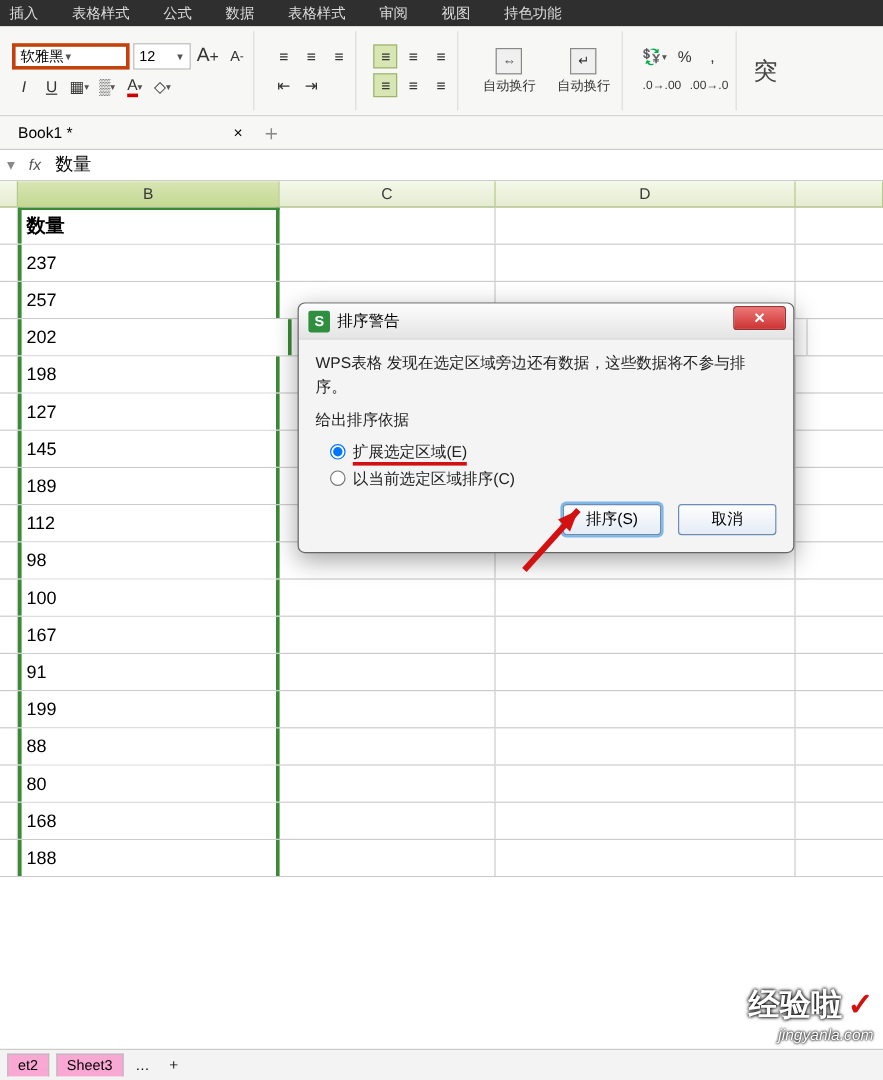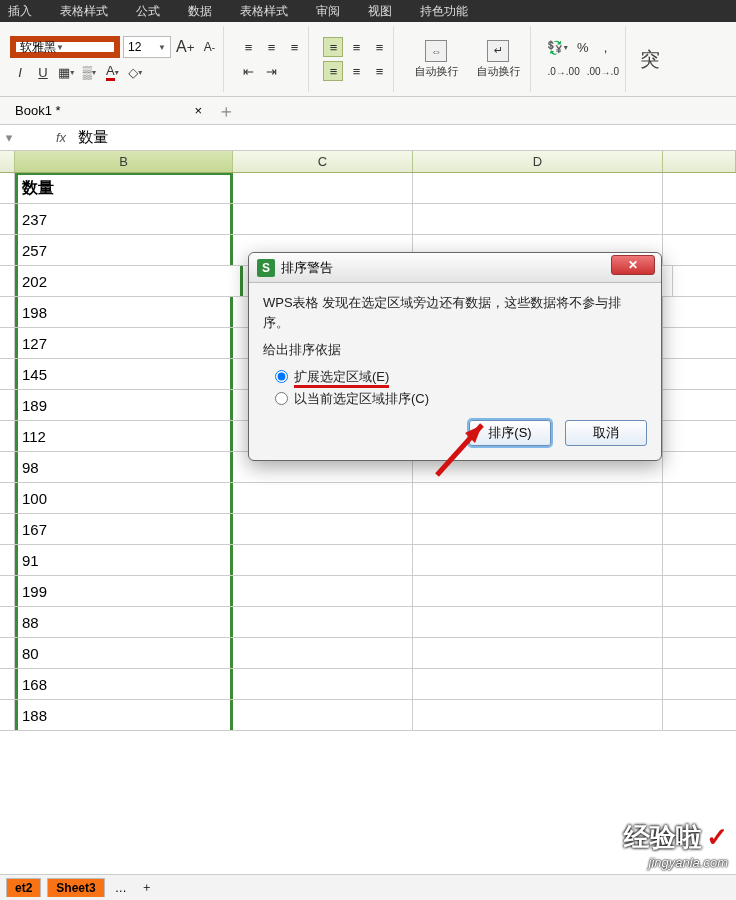--- a/index.html
+++ b/index.html
@@ -6,54 +6,54 @@
 body { width: 736px; height: 900px; background: #fff; overflow: hidden; position: relative; }
 
 .menubar { background: #2f2f2f; height: 22px; display: flex; align-items: center; padding: 0 8px; gap: 28px; color: #ddd; font-size: 12px; }
 .menubar span { cursor: pointer; }
 
 .ribbon { background: #f7f7f5; height: 75px; border-bottom: 1px solid #ccc; display: flex; align-items: center; padding: 4px 6px; gap: 10px; }
 
 .ribbon-group { display: flex; flex-direction: column; gap: 4px; padding: 0 4px; border-right: 1px solid #ddd; height: 100%; justify-content: center; }
 .ribbon-row { display: flex; align-items: center; gap: 3px; }
 
-.font-name { width: 110px; height: 22px; border: 6px solid #c2410c; background: #fff; font-size: 12px; padding: 0 4px; display: flex; align-items: center; }
+.font-name { width: 98px; height: 22px; border: 3px solid #c2410c; background: #fff; font-size: 12px; padding: 0 4px; display: flex; align-items: center; }
 .font-size { width: 48px; height: 22px; border: 1px solid #bbb; background: #fff; font-size: 12px; padding: 0 4px; display: flex; align-items: center; justify-content: space-between; }
 .drop-arrow { font-size: 8px; color: #555; }
 
 .tool-btn { min-width: 20px; height: 20px; display: flex; align-items: center; justify-content: center; font-size: 13px; color: #333; cursor: pointer; padding: 0 2px; }
 
 .big-btn { display: flex; flex-direction: column; align-items: center; justify-content: center; font-size: 11px; color: #333; gap: 2px; padding: 2px 6px; cursor: pointer; }
 .big-btn .ico { width: 22px; height: 22px; border: 1px solid #888; background: #f0f0f0; display: flex; align-items: center; justify-content: center; font-size: 11px; }
 
 .tabbar { height: 28px; background: #f7f7f5; border-bottom: 1px solid #ccc; display: flex; align-items: center; padding: 0 6px; gap: 6px; font-size: 13px; }
 .doc-tab { display: flex; align-items: center; gap: 6px; padding: 2px 8px; border: 1px solid transparent; }
 .add-tab { color: #888; font-size: 18px; cursor: pointer; }
 
 .formula-bar { height: 26px; border-bottom: 1px solid #ccc; display: flex; align-items: center; font-size: 13px; }
-.fx { padding: 0 6px; color: #555; font-style: italic; margin-left: 32px; }
+.fx { padding: 0 6px; color: #555; font-style: italic; }
 .fx-input { flex: 1; padding: 0 6px; font-size: 15px; }
 .fx-open { width: 18px; text-align: center; color:#888; }
 
 .grid-wrap { position: relative; height: 716px; overflow: hidden; }
 
 .col-headers { display: flex; height: 22px; background: linear-gradient(#f4f8e9,#e5ecd1); border-bottom: 1px solid #9fb36f; font-size: 13px; color: #3a3a3a; }
 .col-h { border-right: 1px solid #b5c88b; display: flex; align-items: center; justify-content: center; }
 .col-h.sel { background: linear-gradient(#d8e6b3,#c5d893); }
 
 .rows { overflow: hidden; }
 .row { display: flex; height: 31px; border-bottom: 1px solid #ccc; }
 .cell { border-right: 1px solid #ccc; padding: 0 4px; display: flex; align-items: center; font-size: 15px; }
 .cell.colB { border-left: 3px solid #3a8a36; border-right: 3px solid #3a8a36; background: #fff; }
 .cell.header { font-weight: bold; font-size: 16px; }
 
 .sel-top { position: absolute; left: 15px; top: 22px; width: 218px; height: 2px; background: #3a8a36; }
 
 .sheet-tabs { position: absolute; bottom: 0; left: 0; height: 26px; background: #f3f3f3; border-top: 1px solid #ccc; display: flex; align-items: center; font-size: 12px; padding: 0 6px; gap: 6px; width: 100%; }
-.sheet-tab { padding: 2px 8px; border: 1px solid #bbb; border-bottom: none; background: #f97316; cursor: pointer; font-weight: bold; }
+.sheet-tab { padding: 2px 8px; border: 1px solid #bbb; border-bottom: none; background: #f9a8d4; cursor: pointer; }
 .sheet-add { cursor: pointer; padding: 0 4px; }
 
 
 .dialog { position: absolute; left: 248px; top: 252px; width: 414px; background: #f4f4f4; border: 1px solid #666; border-radius: 6px; box-shadow: 0 6px 20px rgba(0,0,0,0.35); }
 .dlg-title { height: 30px; background: linear-gradient(#fdfdfd,#e4e4e4); border-bottom: 1px solid #bbb; border-radius: 6px 6px 0 0; display: flex; align-items: center; padding: 0 8px; font-size: 13px; position: relative; }
 .dlg-title .s-icon { width: 18px; height: 18px; background: #2f8f3e; color: #fff; display: flex; align-items: center; justify-content: center; font-size: 12px; font-weight: bold; border-radius: 2px; margin-right: 6px; }
 .dlg-close { position: absolute; right: 6px; top: 2px; width: 44px; height: 20px; background: linear-gradient(#e77,#c33); border: 1px solid #933; border-radius: 3px; color: #fff; display: flex; align-items: center; justify-content: center; cursor: pointer; font-size: 12px; font-weight:bold; }
 .dlg-body { padding: 10px 14px 14px 14px; font-size: 13px; color: #222; }
 .dlg-body p { margin-bottom: 8px; line-height: 1.5; }
 .radio-row { display: flex; align-items: center; gap: 6px; margin: 4px 0 2px 12px; }

